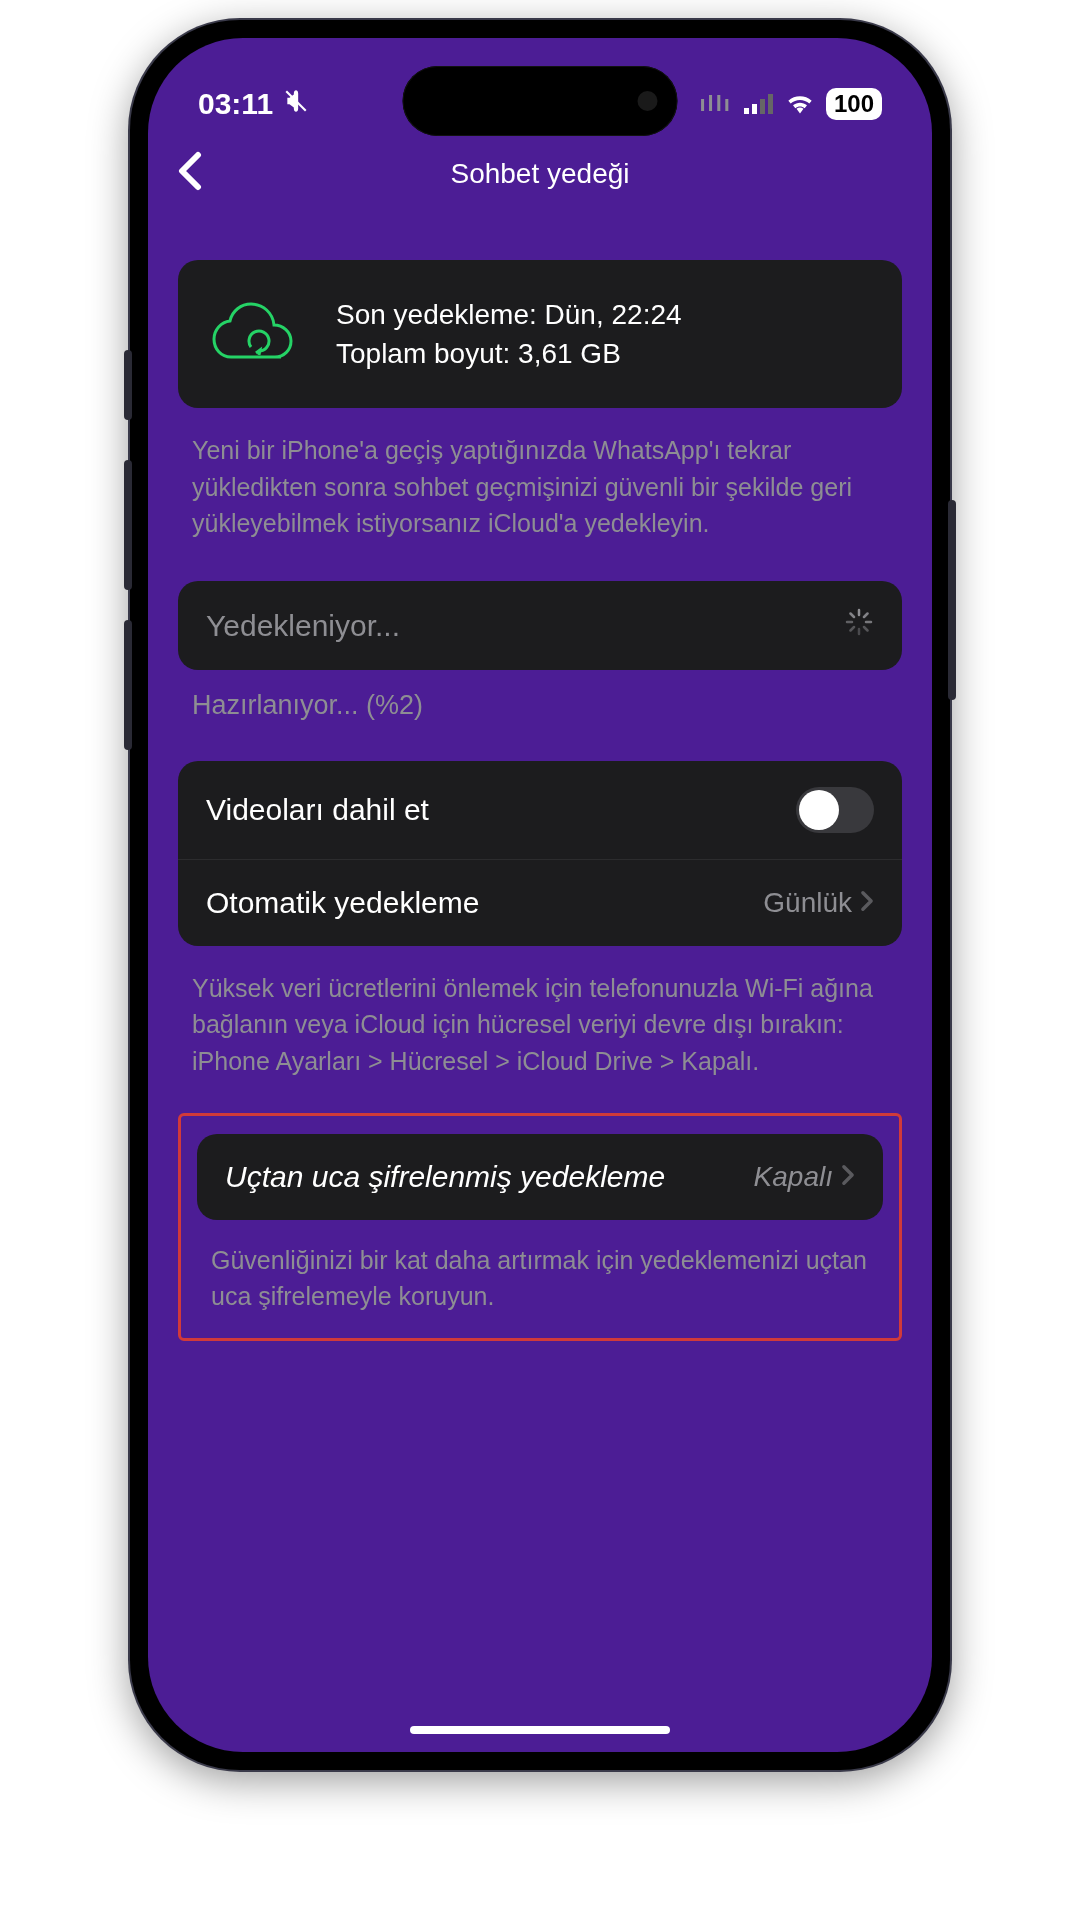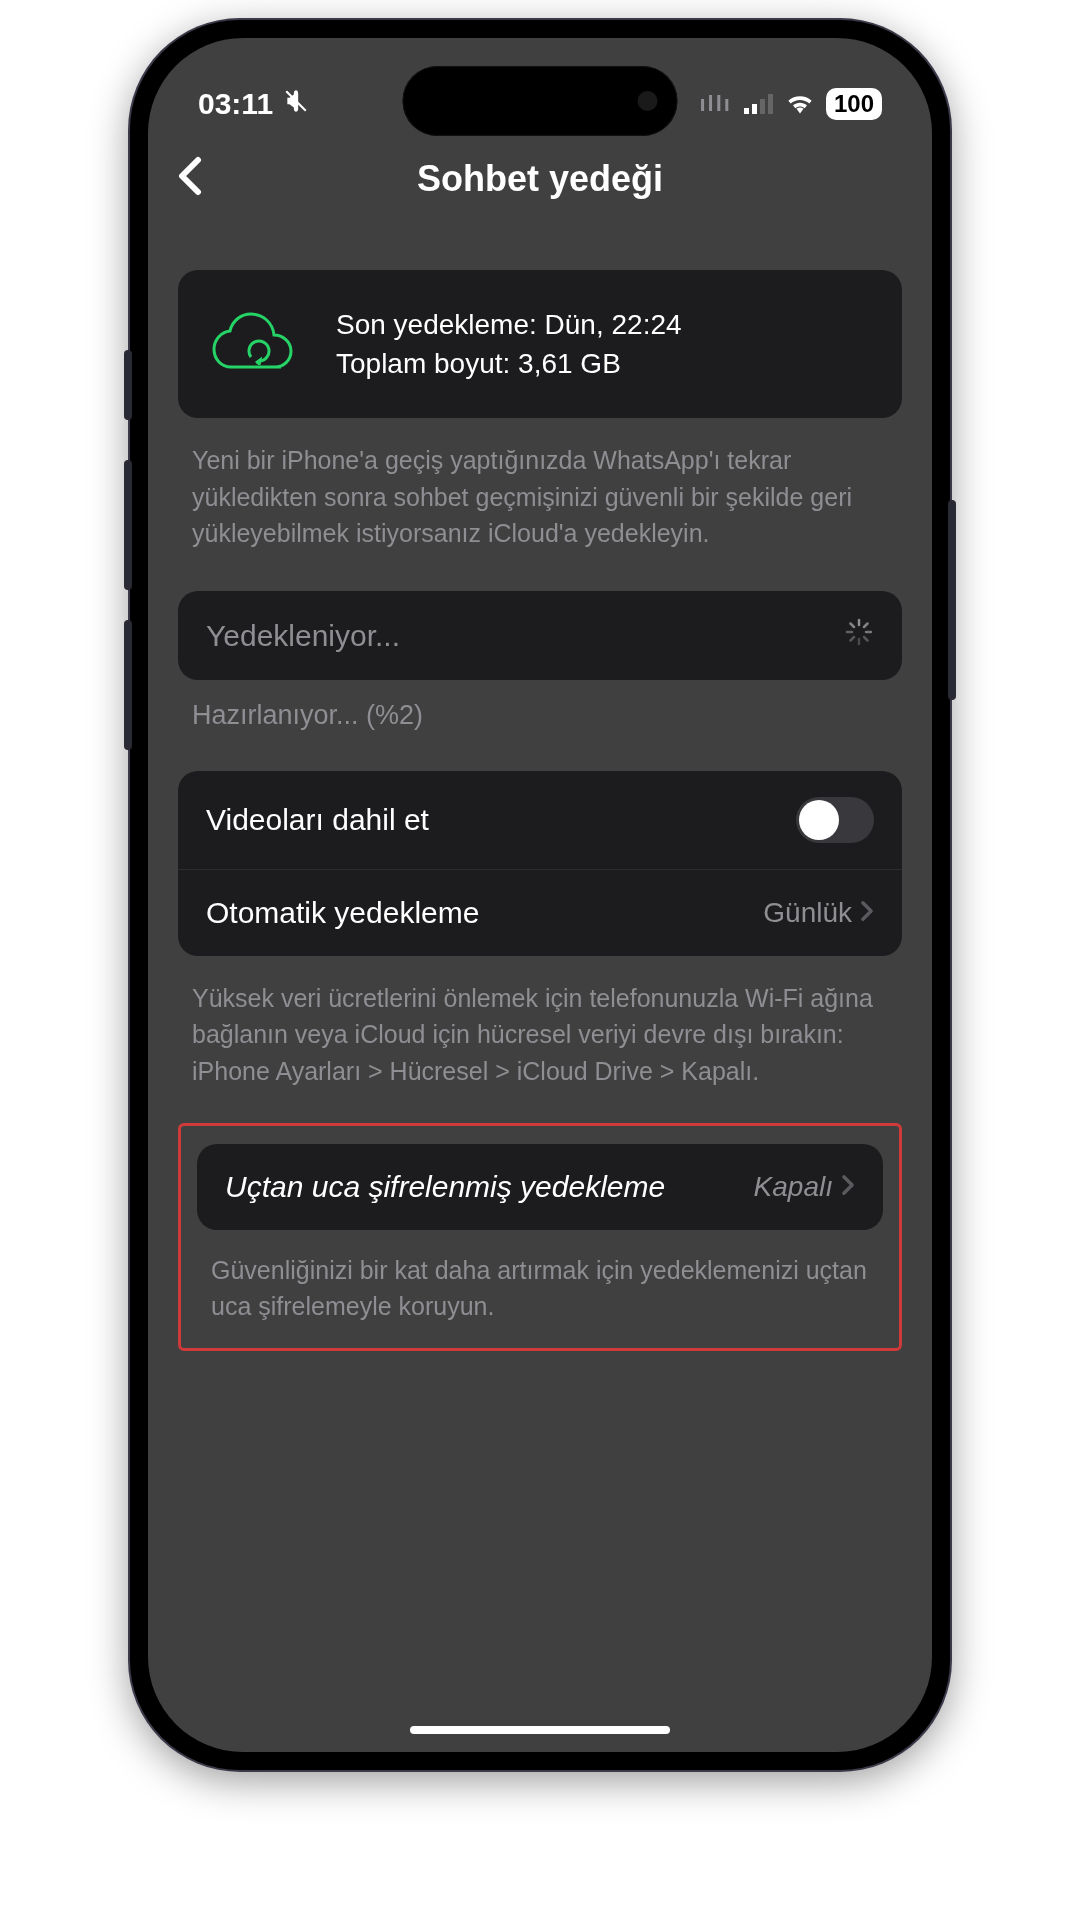--- a/index.html
+++ b/index.html
@@ -28,21 +28,21 @@
     border-radius: 4px;
   }
   .side-btn.vol1 { left: -6px; top: 330px; width: 8px; height: 70px; }
   .side-btn.vol2 { left: -6px; top: 440px; width: 8px; height: 130px; }
   .side-btn.vol3 { left: -6px; top: 600px; width: 8px; height: 130px; }
   .side-btn.pwr  { right: -6px; top: 480px; width: 8px; height: 200px; }
 
   .screen {
     width: 100%;
     height: 100%;
-    background: #404040;
+    background: #4c1d95;
     border-radius: 95px;
     overflow: hidden;
     position: relative;
     color: #fff;
   }
   .dynamic-island {
     position: absolute;
     top: 28px;
     left: 50%;
     transform: translateX(-50%);
@@ -81,22 +81,22 @@
     position:relative;
     padding: 20px 30px 30px;
   }
   .back-btn {
     position:absolute;
     left:30px;
     font-size:44px;
     line-height:1;
   }
   .nav-title {
-    font-size:36px;
-    font-weight:700;
+    font-size:28px;
+    font-weight:400;
   }
   .content {
     padding: 40px 30px 0;
   }
   .card {
     background:#1c1c1e;
     border-radius:20px;
     padding:35px 28px;
     display:flex;
     align-items:center;

